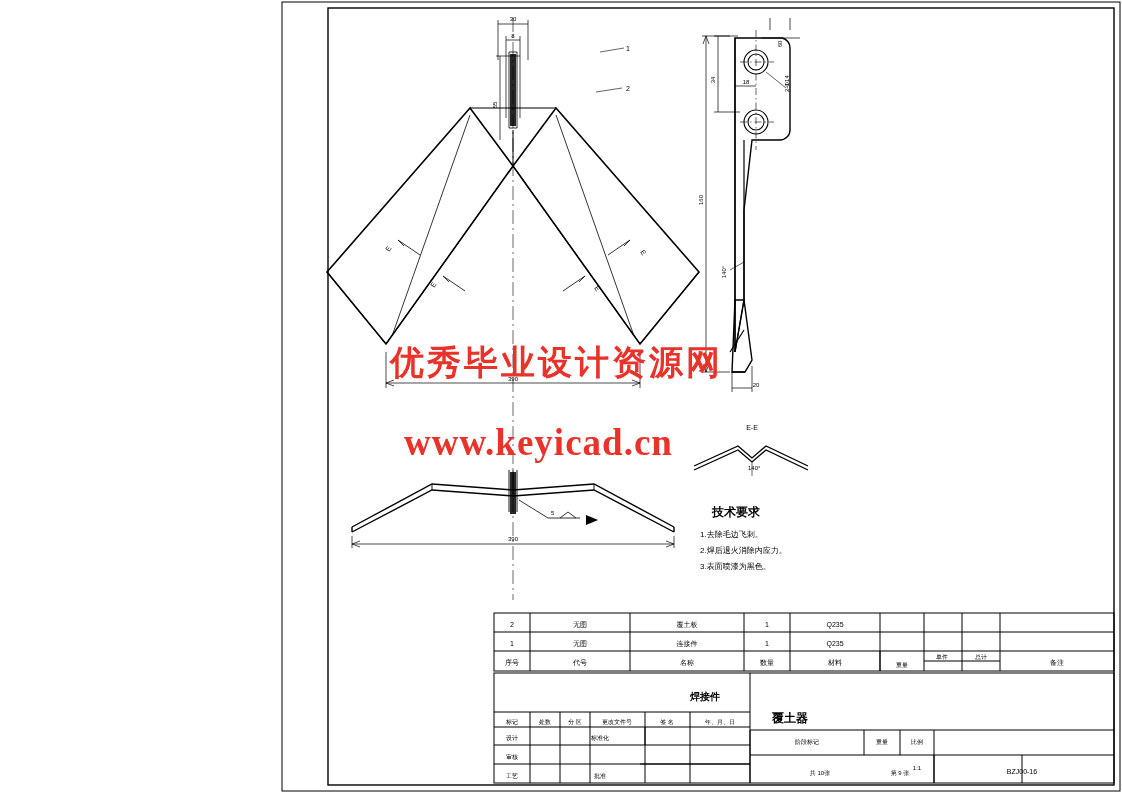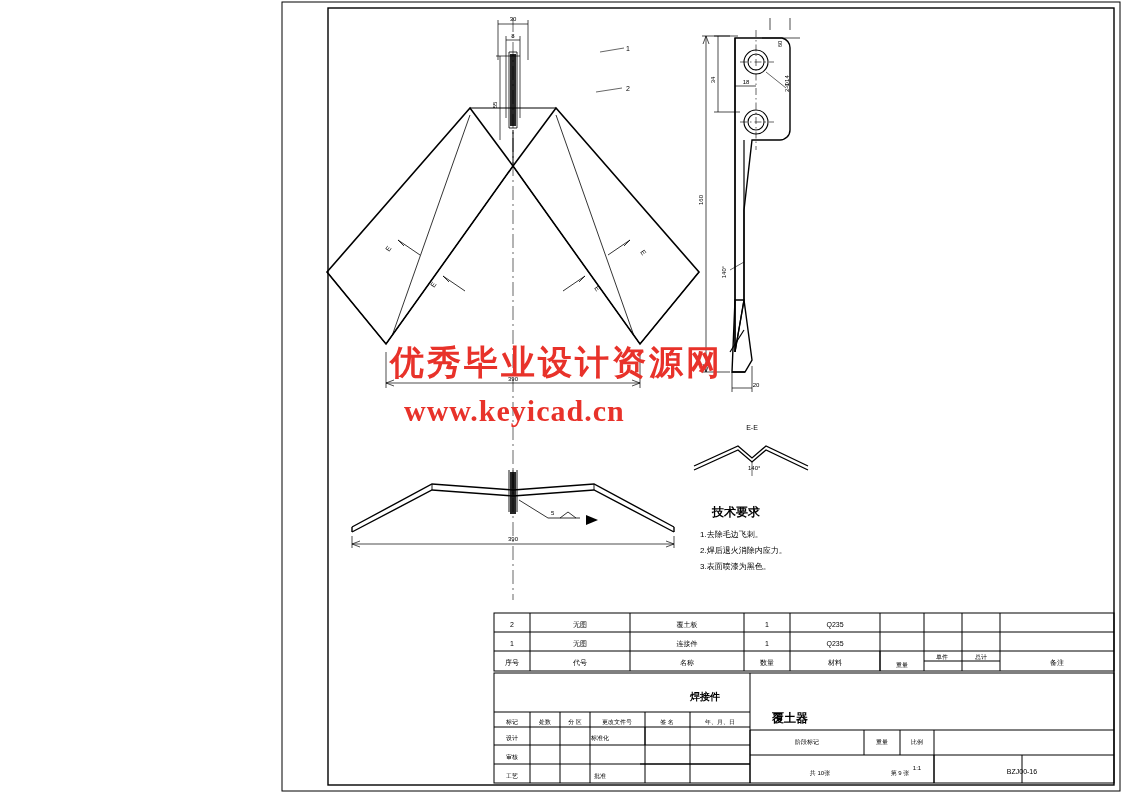--- a/index.html
+++ b/index.html
@@ -1,21 +1,21 @@
 <!DOCTYPE html>
 <html><head>
 <meta charset="utf-8">
 <style>
   html,body{margin:0;padding:0;background:#ffffff;}
   body{width:1122px;height:793px;overflow:hidden;font-family:"Liberation Sans",sans-serif;}
   #sheet{position:relative;width:1122px;height:793px;background:#ffffff;}
   svg{display:block;}
   .wm{position:absolute;color:#e8322a;font-weight:bold;font-family:"Liberation Serif",serif;white-space:nowrap;}
   #wm1{left:390px;top:340px;font-size:34px;letter-spacing:3px;}
-  #wm2{left:404px;top:394px;font-size:30px;letter-spacing:1px;}
+  #wm2{left:404px;top:421px;font-size:37px;letter-spacing:1px;}
   .tiny{font-size:6px;font-family:"Liberation Sans",sans-serif;fill:#000;}
   .tiny2{font-size:7px;font-family:"Liberation Sans",sans-serif;fill:#000;}
   .cn{font-size:8px;font-family:"Liberation Sans",sans-serif;fill:#000;}
   .cnb{font-size:10px;font-weight:bold;font-family:"Liberation Sans",sans-serif;fill:#000;}
   .cnb2{font-size:12px;font-weight:bold;font-family:"Liberation Sans",sans-serif;fill:#000;}
 </style>
 </head>
 <body>
 
 <div id="sheet">

